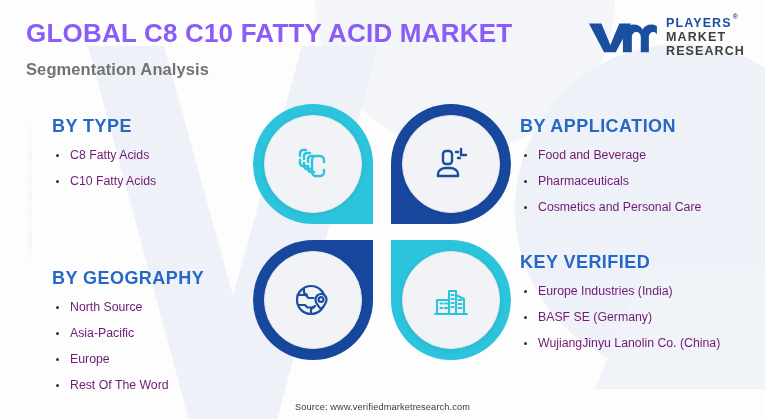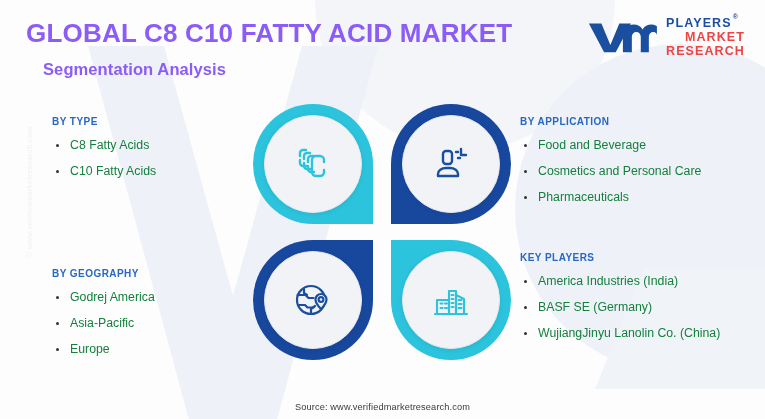--- a/index.html
+++ b/index.html
@@ -61,45 +61,45 @@
     z-index: 1;
   }
 
   
   .header { position: absolute; left: 26px; top: 18px; z-index: 4; }
   .title {
     font-size: 26px; font-weight: bold; color: #8b5cf6;
     letter-spacing: .2px; line-height: 1.2;
   }
   .subtitle {
-    font-size: 16.5px; font-weight: bold; color: #8b5cf6;
-    margin-top: 11px; letter-spacing: .1px; margin-left: 17px;
+    font-size: 16.5px; font-weight: bold; color: #737373;
+    margin-top: 11px; letter-spacing: .1px;
   }
 
   
   .logo { position: absolute; right: 20px; top: 16px; display: flex; align-items: center; gap: 9px; z-index: 4; }
   .logo-mark { width: 70px; height: 34px; }
   .logo-words { display: flex; flex-direction: column; line-height: 1.12; }
   .logo-words span { font-size: 12.5px; font-weight: bold; letter-spacing: 1.1px; }
   .lw-verified { color: #1a4fa0; position: relative; }
   .lw-verified sup { font-size: 7px; position: relative; top: -3px; left: 1px; }
-  .lw-market, .lw-research { color: #ef4444; text-align: right; }
+  .lw-market, .lw-research { color: #404040; }
 
   
   .col { position: absolute; z-index: 4; }
   .col-head {
-    font-size: 10px; font-weight: bold; color: #2668c4;
+    font-size: 18px; font-weight: bold; color: #2668c4;
     letter-spacing: .45px; margin-bottom: 9px;
   }
   ul { list-style: none; }
   li {
     position: relative;
     padding-left: 18px;
     font-size: 12.3px;
-    color: #15803d;
+    color: #701a75;
     line-height: 1.55;
     margin-bottom: 7px;
     white-space: nowrap;
   }
   li.wrap { white-space: normal; width: 225px; }
   li::before {
     content: "";
     position: absolute;
     left: 4px; top: 8px;
     width: 3px; height: 3px;
@@ -193,39 +193,40 @@
     <div class="col-head">BY TYPE</div>
     <ul>
       <li>C8 Fatty Acids</li>
       <li>C10 Fatty Acids</li>
     </ul>
   </div>
 
   <div class="col col-geography">
     <div class="col-head">BY GEOGRAPHY</div>
     <ul>
-      <li>Godrej America</li>
+      <li>North Source</li>
       <li>Asia-Pacific</li>
       <li>Europe</li>
+      <li>Rest Of The Word</li>
     </ul>
   </div>
 
   <div class="col col-application">
     <div class="col-head">BY APPLICATION</div>
     <ul>
       <li>Food and Beverage</li>
+      <li>Pharmaceuticals</li>
       <li>Cosmetics and Personal Care</li>
-      <li>Pharmaceuticals</li>
     </ul>
   </div>
 
   <div class="col col-players">
-    <div class="col-head">KEY PLAYERS</div>
+    <div class="col-head">KEY VERIFIED</div>
     <ul>
-      <li>America Industries (India)</li>
+      <li>Europe Industries (India)</li>
       <li>BASF SE (Germany)</li>
       <li class="wrap">WujiangJinyu Lanolin Co. (China)</li>
     </ul>
   </div>
 
   <div class="pinwheel">
 
     <div class="quad q-tl">
       <div class="ring" style="background:#2bc4dc"></div>
       <div class="corner" style="background:#2bc4dc"></div>

